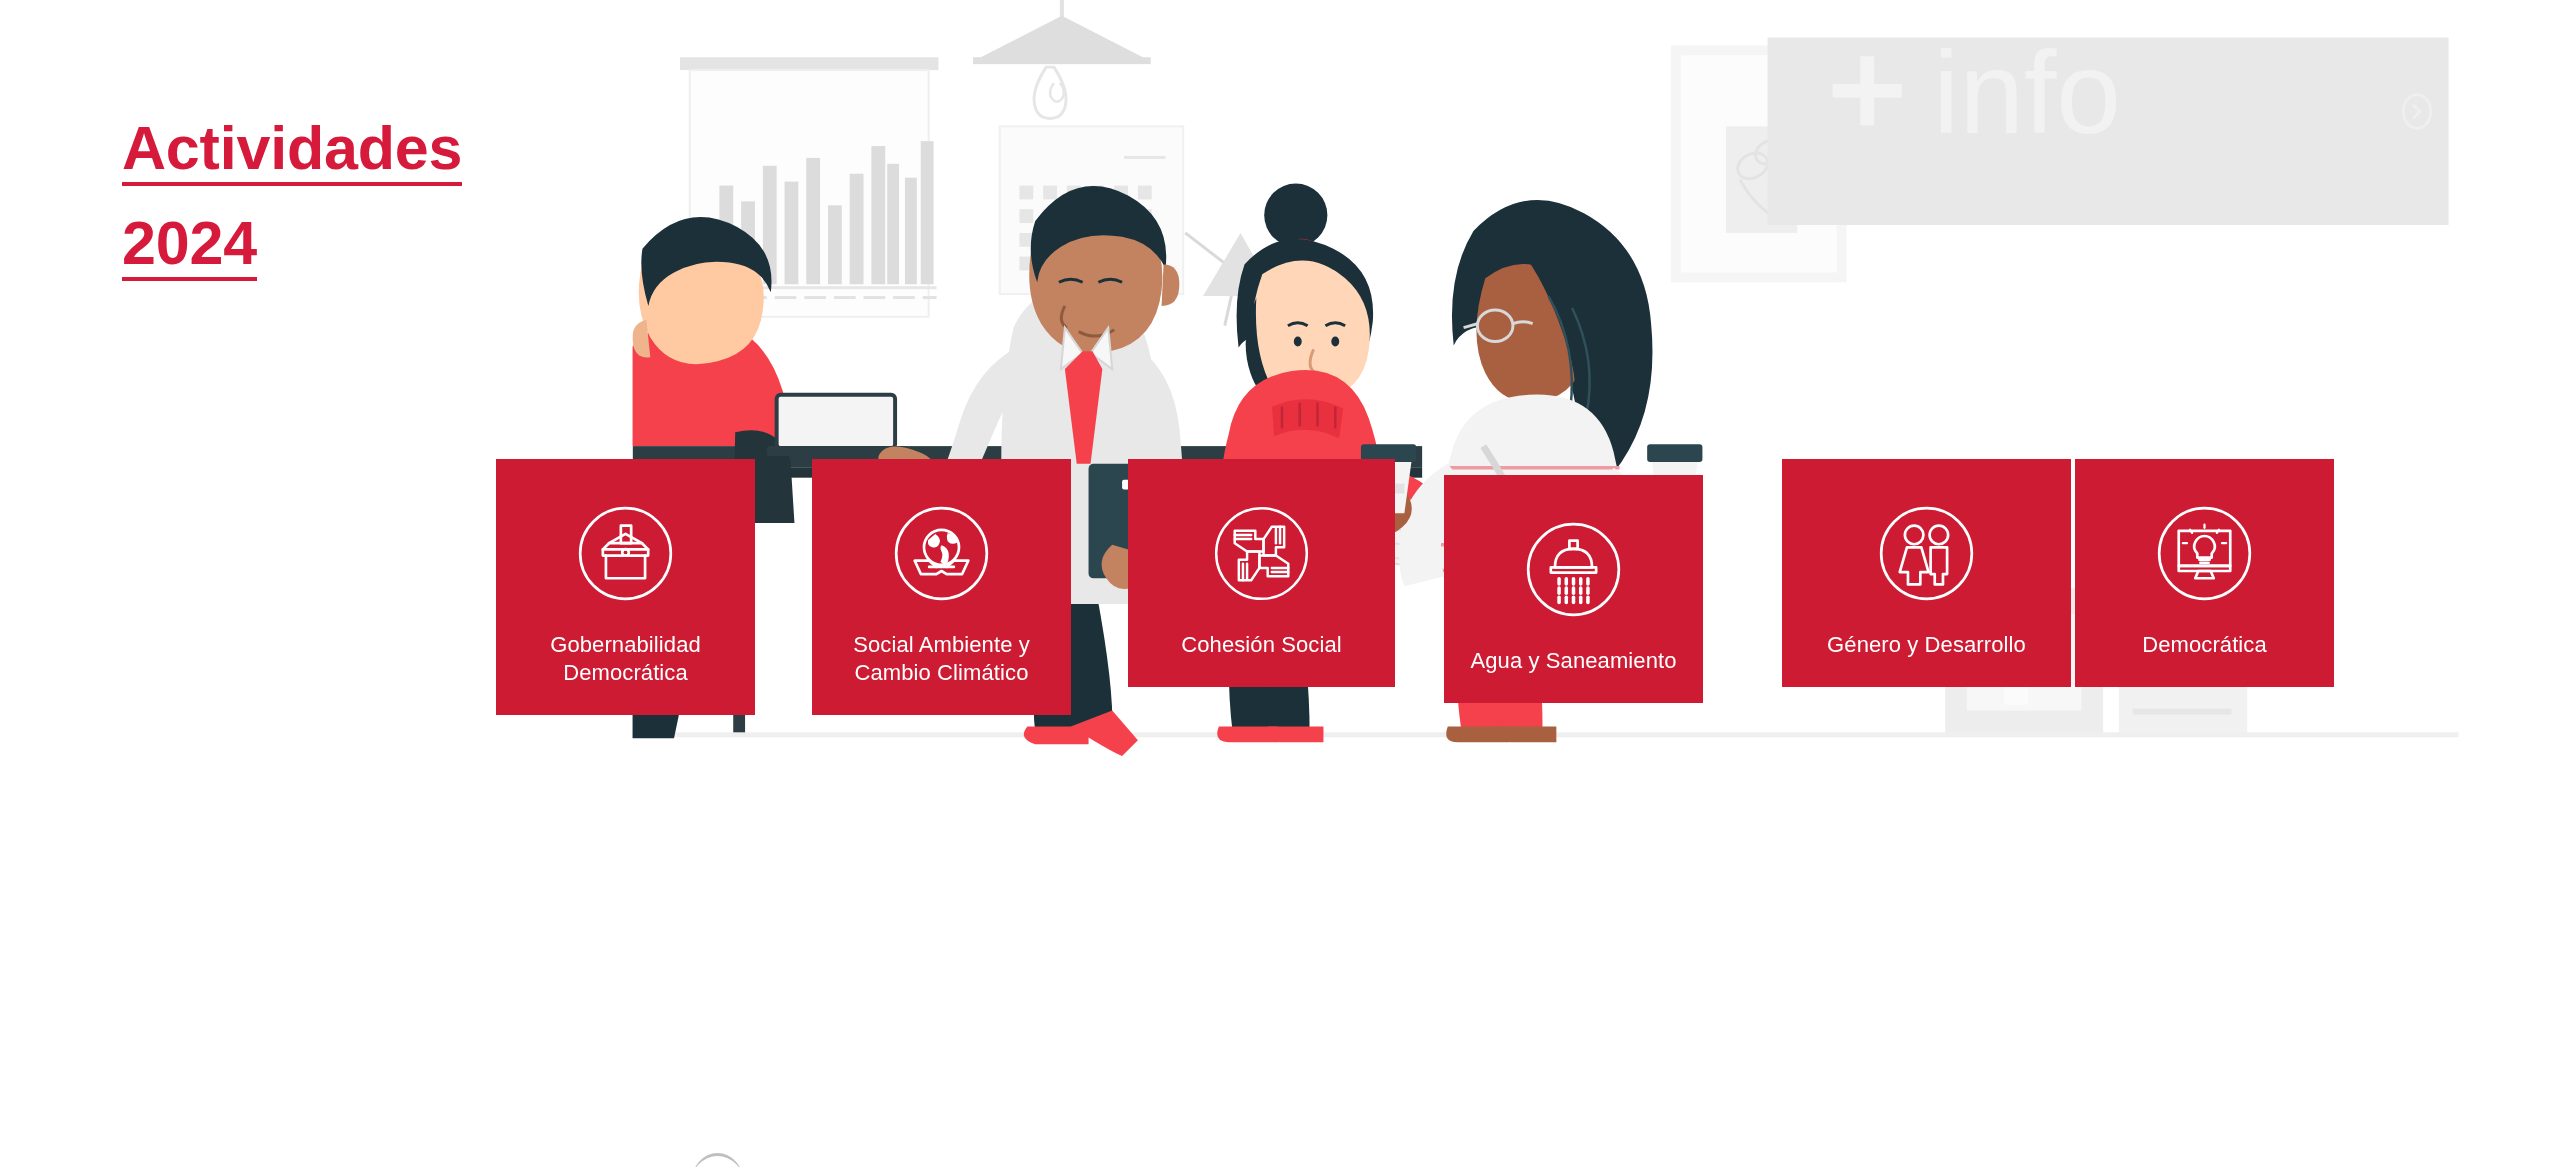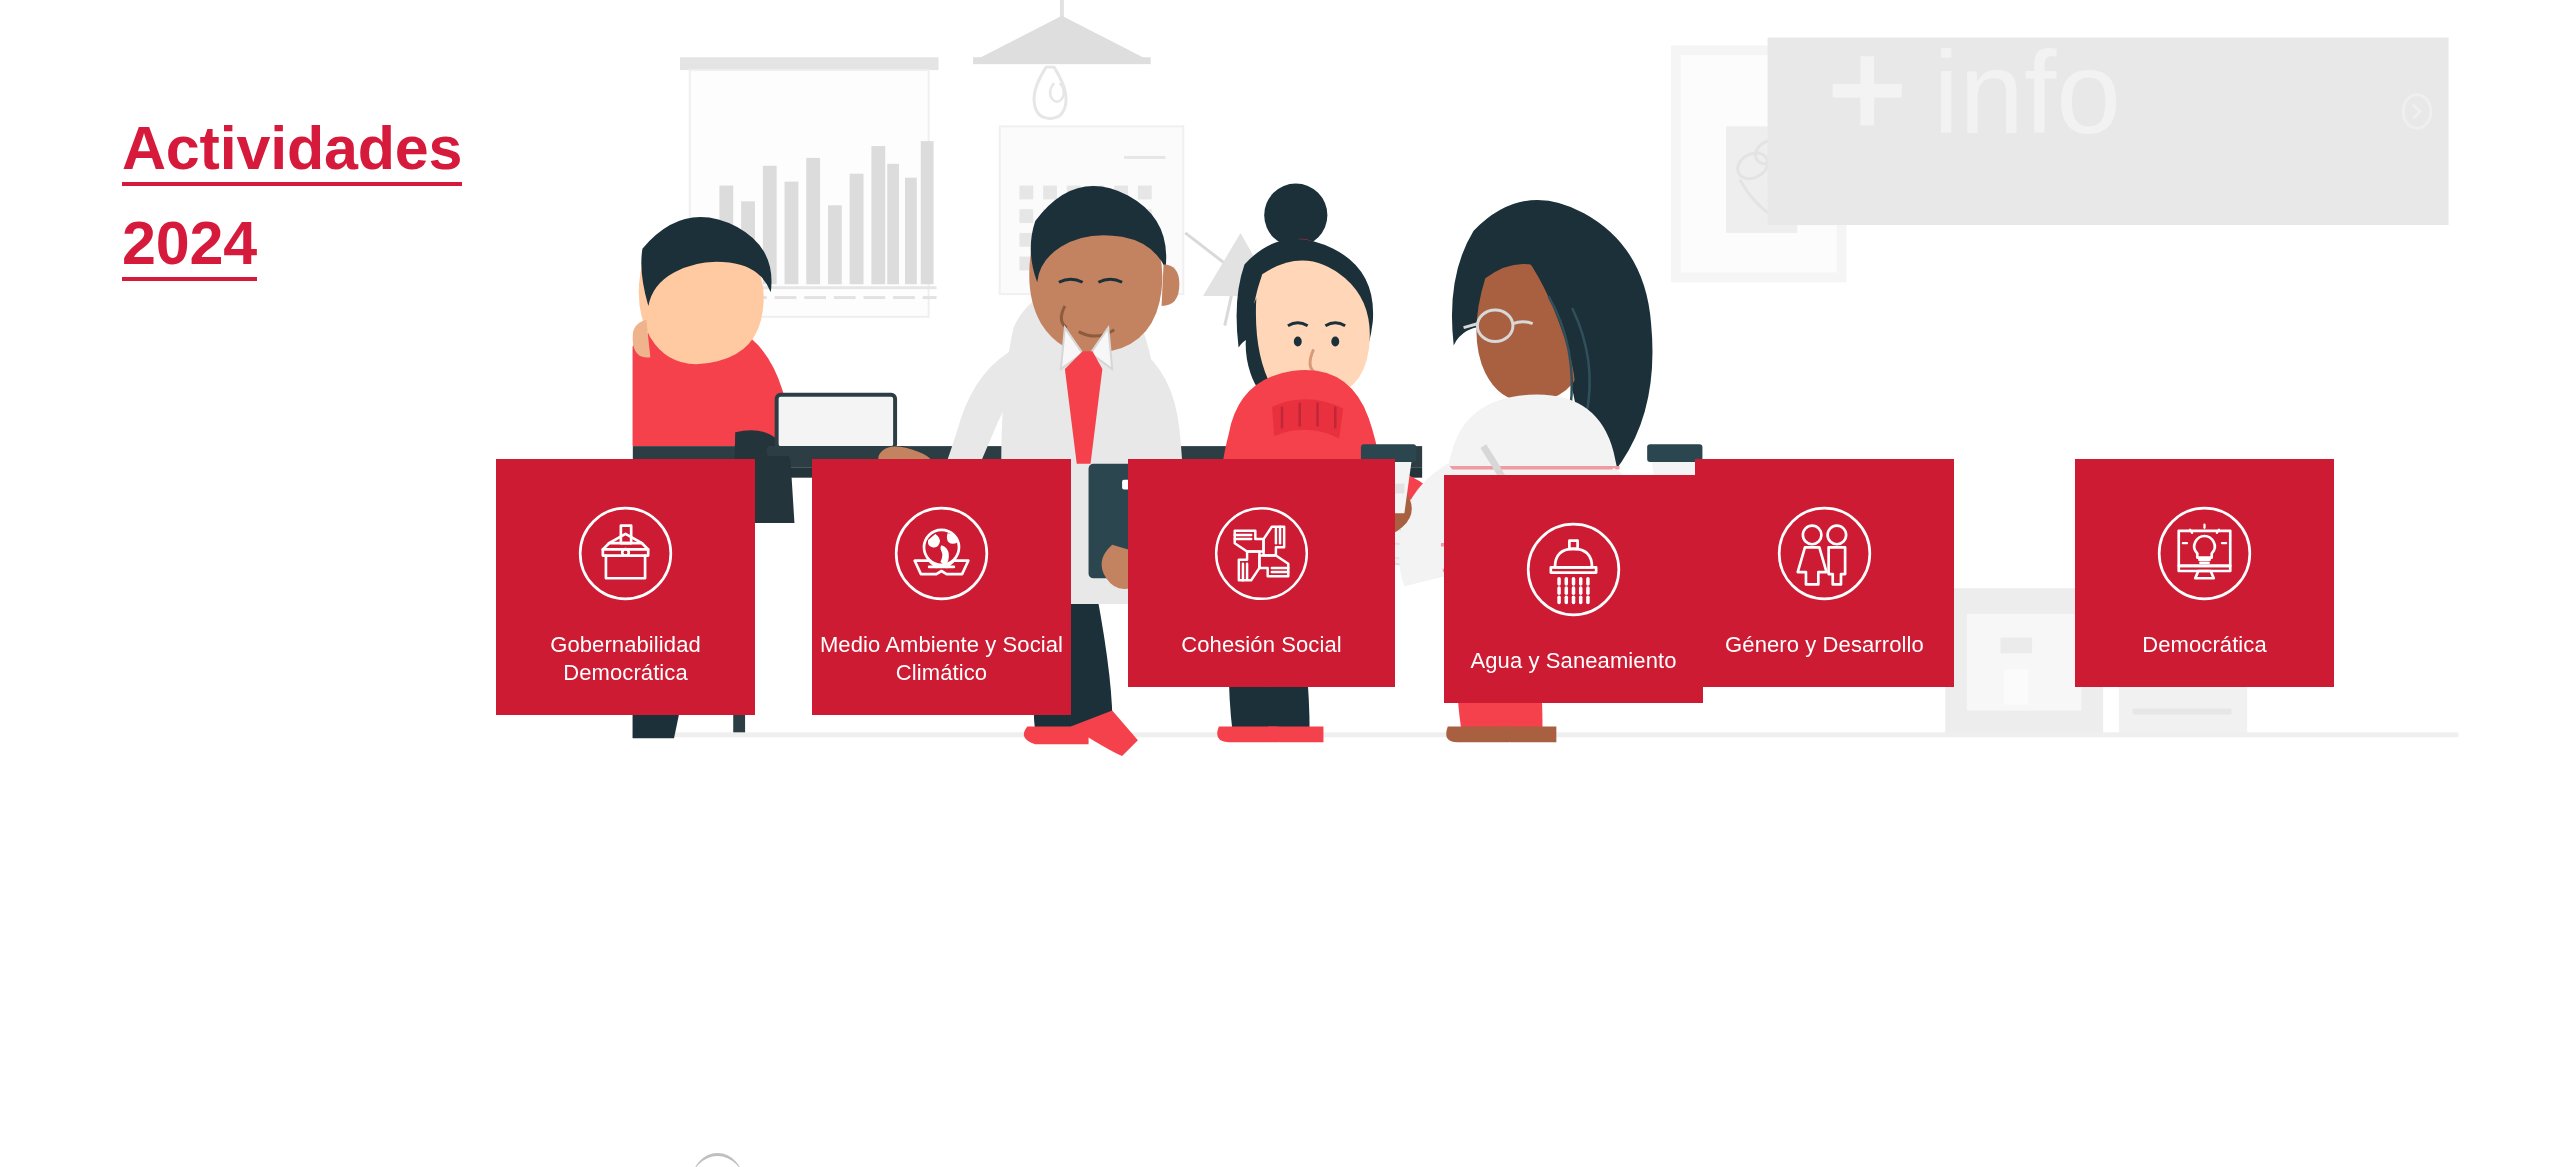--- a/index.html
+++ b/index.html
@@ -88,21 +88,21 @@
     font-weight: 400;
     padding: 0 6px;
     letter-spacing: 0.1px;
   }
 
   
   .card-1 { left: 496px; width: 194px; }
   .card-2 { left: 812px; width: 259px; }
   .card-3 { left: 1128px; width: 267px; }
   .card-4 { left: 1444px; width: 259px; margin-top: 16px; }
-  .card-5 { left: 1695px; width: 259px; }
+  .card-5 { left: 1782px; width: 289px; }
   .card-6 { left: 2075px; width: 259px; }
 
   .card-1 { left: 496px; width: 259px; }
 
   
   #bottom-arc {
     position: absolute;
     left: 691px;
     top: 1153px;
     width: 53px;
@@ -454,21 +454,21 @@
           <circle cx="50" cy="50" r="44"></circle>
           <circle cx="50" cy="44" r="17"></circle>
           <path d="M44 31 q6 4 4 9 q-2 5 -7 4 q-5 -1 -4 -7 z" fill="#ffffff" stroke="none"></path>
           <path d="M56 30 q8 2 10 9 q-6 3 -9 0 q-3 -3 -1 -9 z" fill="#ffffff" stroke="none"></path>
           <path d="M50 42 q6 2 7 8 q1 8 -4 12 l-4 -4 q3 -6 1 -10 q-2 -4 0 -6 z" fill="#ffffff" stroke="none"></path>
           <path d="M24 57 L38 57 L45 63 L55 63 L62 57 L76 57 L70 70 L55 70 L50 67 L45 70 L30 70 Z"></path>
           <path d="M38 63 L45 63"></path>
             <path d="M55 63 L62 63"></path>
         </svg>
       </div>
-      <div class="card-label">Medio Ambiente y Social Climático</div>
+      <div class="card-label">Social Ambiente y Cambio Climático</div>
     </div>
 
     <div class="card card-3">
       <div class="card-icon">
         <svg viewBox="0 0 100 100" fill="none" stroke="#ffffff" stroke-width="2.4" stroke-linejoin="round" stroke-linecap="round">
           <circle cx="50" cy="50" r="44"></circle>
 
           <path d="M24 28 L44 28 L44 36 L52 36 L52 48 L36 48 L24 40 Z"></path>
           <path d="M24 32 L40 32"></path>
             <path d="M24 36 L40 36"></path>

